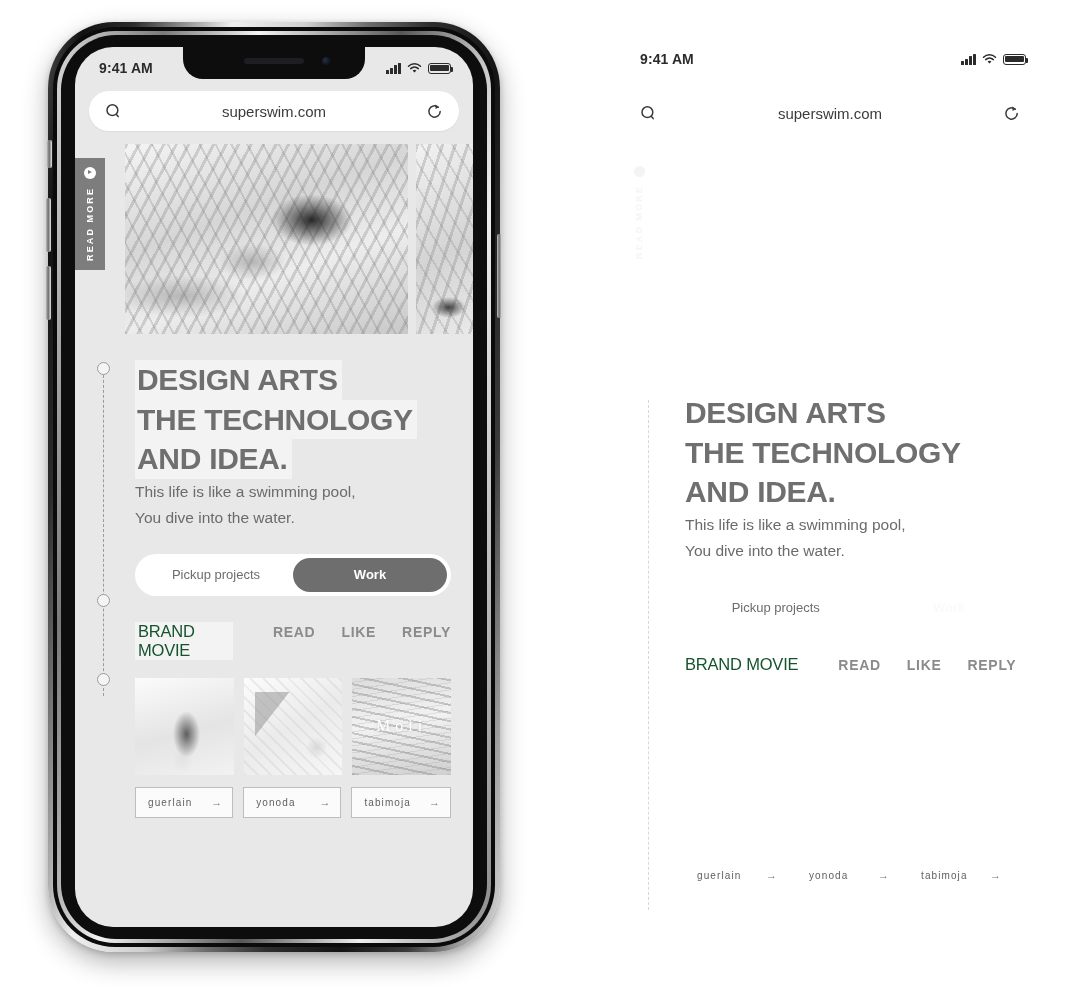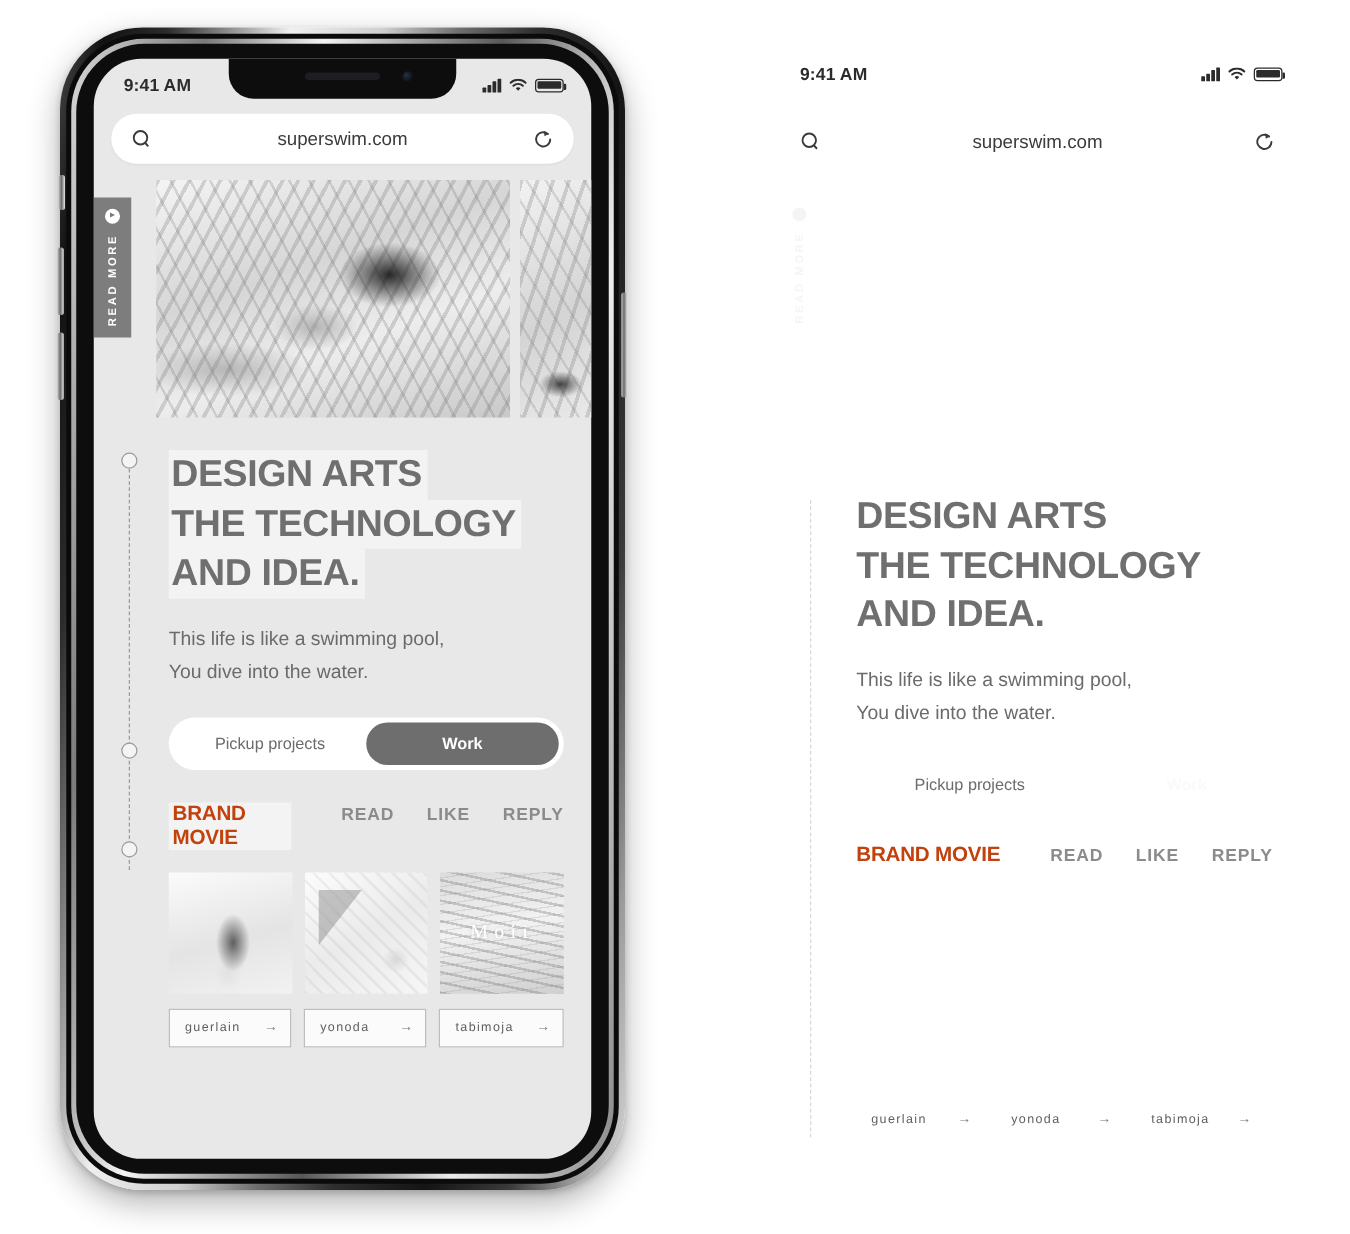--- a/index.html
+++ b/index.html
@@ -151,39 +151,39 @@
   .body-inner { padding: 22px 22px 0 60px; }
 
   .headline { margin-top: 4px; }
   .headline .hl {
     display: inline-block;
     font-size: 30px; font-weight: 800; line-height: 1.32;
     color: #6f6f6f; letter-spacing: -.3px;
     background: #f3f3f3; padding: 0 4px 0 2px;
   }
   .subtitle {
-    margin-top: 20px; font-size: 15.5px; line-height: 1.68; color: #6b6b6b;
+    font-size: 15.5px; line-height: 1.68; color: #6b6b6b;
   }
 
   .pill {
     margin-top: 23px; height: 42px; width: 100%;
     background: #fff; border-radius: 21px;
     display: flex; align-items: center; padding: 4px;
   }
   .pill-opt {
     flex: 1; text-align: center; font-size: 13px; color: #6c6c6c;
     line-height: 34px; border-radius: 17px;
   }
   .pill-opt.active { background: #6e6e6e; color: #fff; font-weight: 700; }
 
   .brandrow {
     margin-top: 26px; display: flex; align-items: baseline; gap: 26px;
   }
   .brand-title {
-    font-size: 16.5px; font-weight: 700; color: #c2410c; letter-spacing: -.2px;
+    font-size: 16.5px; font-weight: 400; color: #14532d; letter-spacing: -.2px;
     background: #f3f3f3; padding: 0 3px;
   }
   .brand-links { display: flex; gap: 26px; margin-left: 14px; }
   .brand-links span { font-size: 14px; font-weight: 700; letter-spacing: .7px; color: #8b8b8b; }
 
   .thumbs { margin-top: 18px; display: flex; gap: 10px; }
   .thumb { width: 102px; height: 97px; position: relative; overflow: hidden; }
   .thumb.t1 {
     background:
       radial-gradient(ellipse 20px 34px at 52% 58%, rgba(60,60,60,.80), rgba(60,60,60,0) 68%),

